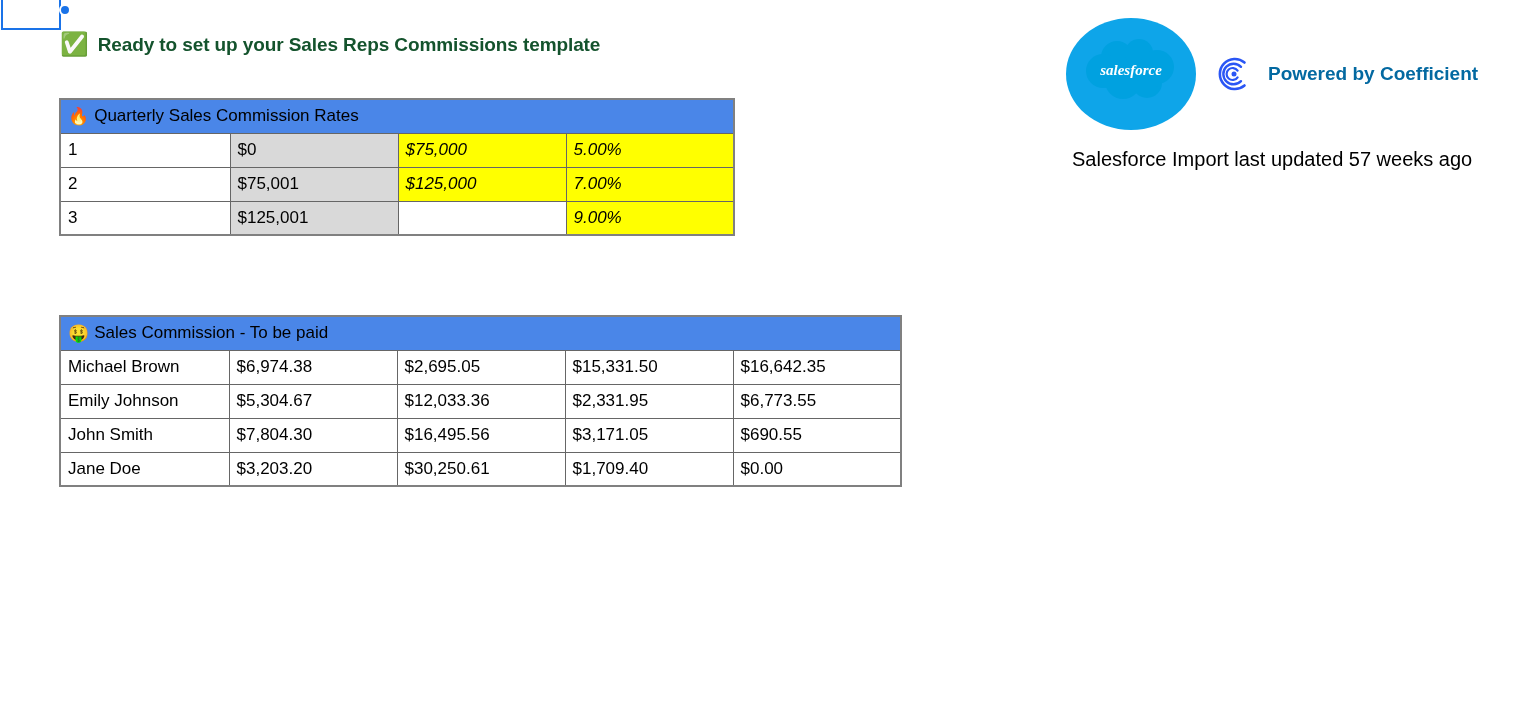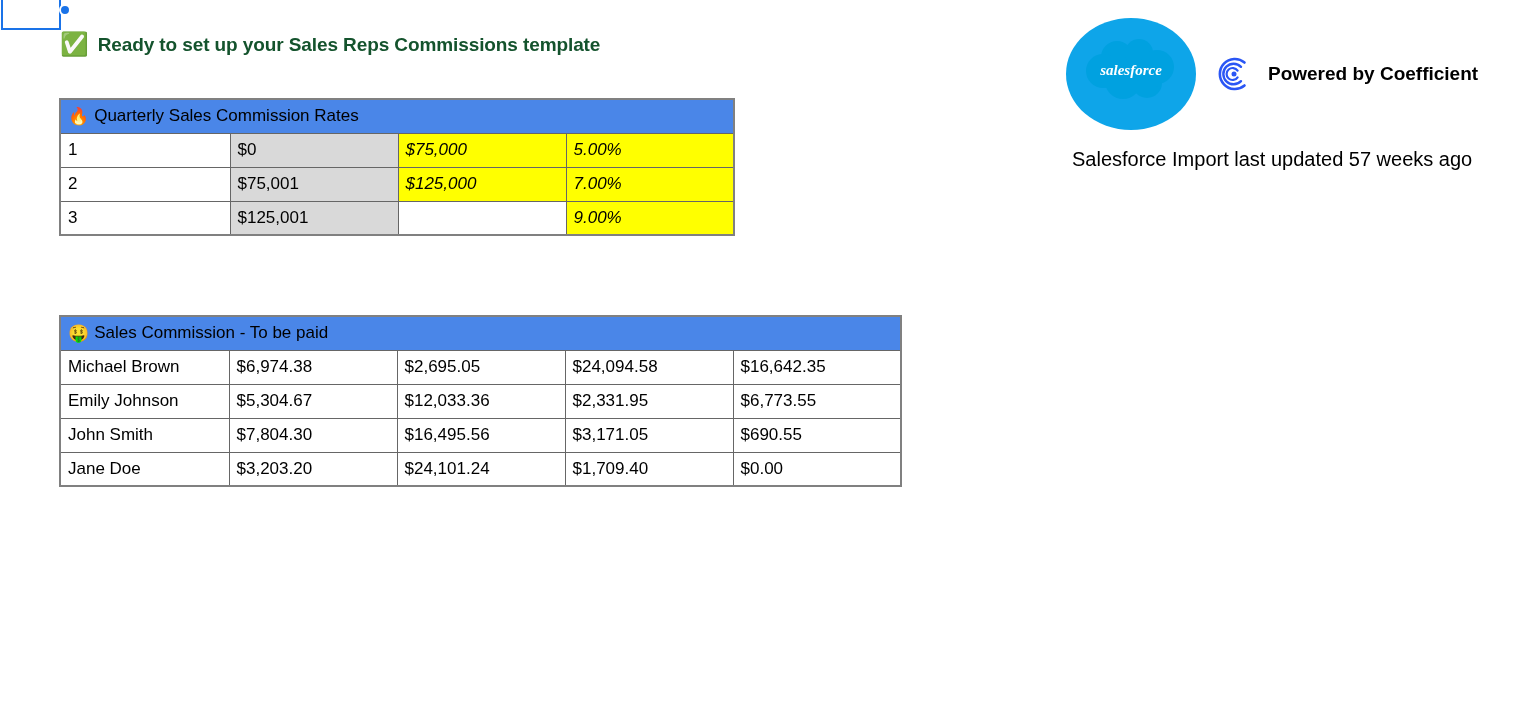--- a/index.html
+++ b/index.html
@@ -155,21 +155,21 @@
   }
   .coef-block {
     display: flex;
     align-items: center;
     gap: 16px;
     margin-left: 22px;
   }
   .coef-label {
     font-size: 19px;
     font-weight: bold;
-    color: #000000;
+    color: #0369a1;
     white-space: nowrap;
   }
   .sync-status {
     margin-top: 18px;
     font-size: 20px;
     color: #000000;
     white-space: nowrap;
     text-align: left;
     padding-left: 6px;
   }
@@ -237,41 +237,41 @@
         <span class="title-inner">
           <span class="title-emoji">🤑</span>
           <span>Sales Commission - To be paid</span>
         </span>
       </td>
     </tr>
     <tr>
       <td class="b">Michael Brown</td>
       <td class="num">$6,974.38</td>
       <td class="num">$2,695.05</td>
-      <td class="num">$24,094.58</td>
+      <td class="num">$15,331.50</td>
       <td class="num">$16,642.35</td>
     </tr>
     <tr>
       <td class="b">Emily Johnson</td>
       <td class="num">$5,304.67</td>
       <td class="num">$12,033.36</td>
       <td class="num">$2,331.95</td>
       <td class="num">$6,773.55</td>
     </tr>
     <tr>
       <td class="b">John Smith</td>
       <td class="num">$7,804.30</td>
       <td class="num">$16,495.56</td>
       <td class="num">$3,171.05</td>
       <td class="num">$690.55</td>
     </tr>
     <tr>
       <td class="b">Jane Doe</td>
       <td class="num">$3,203.20</td>
-      <td class="num">$24,101.24</td>
+      <td class="num">$30,250.61</td>
       <td class="num">$1,709.40</td>
       <td class="num">$0.00</td>
     </tr>
   </tbody>
 </table>
 
 <div class="brand-panel">
   <div class="brand-row">
 
     <div class="sf-badge">

